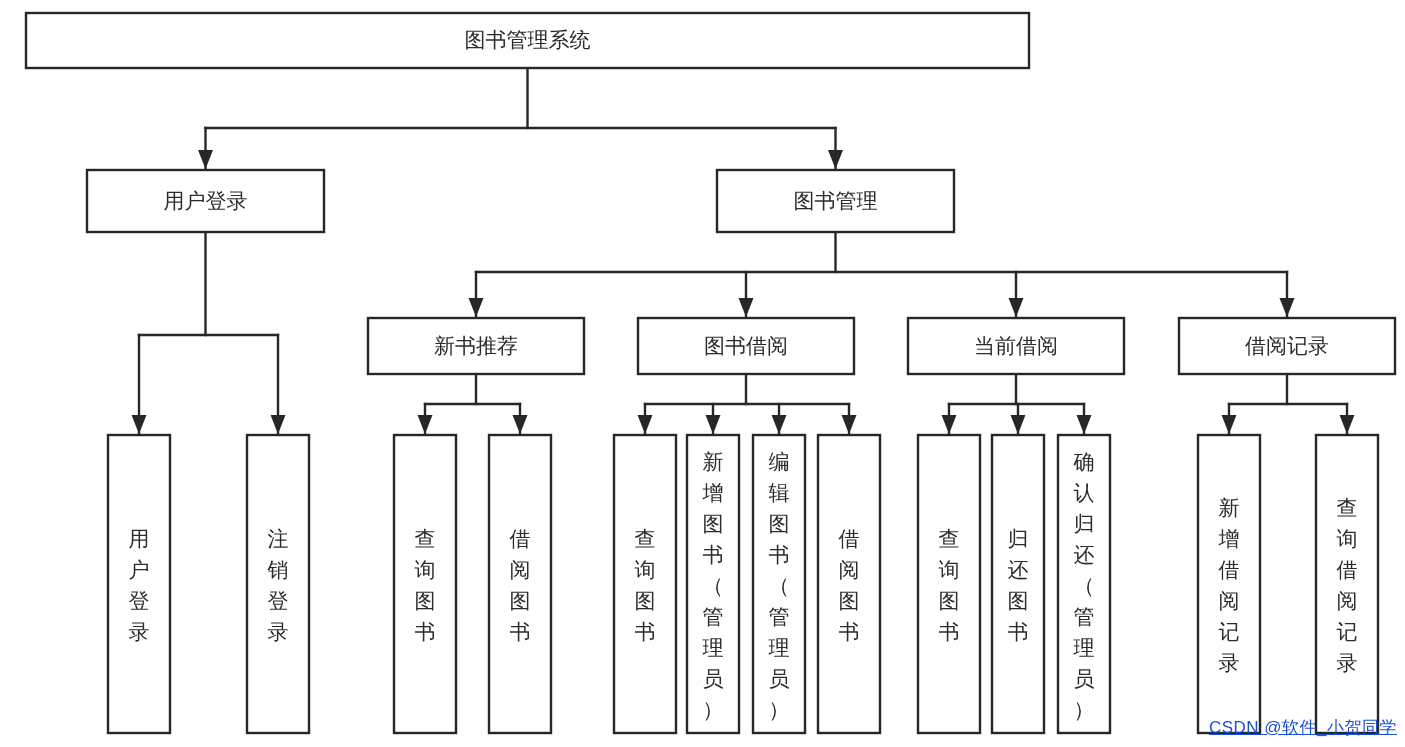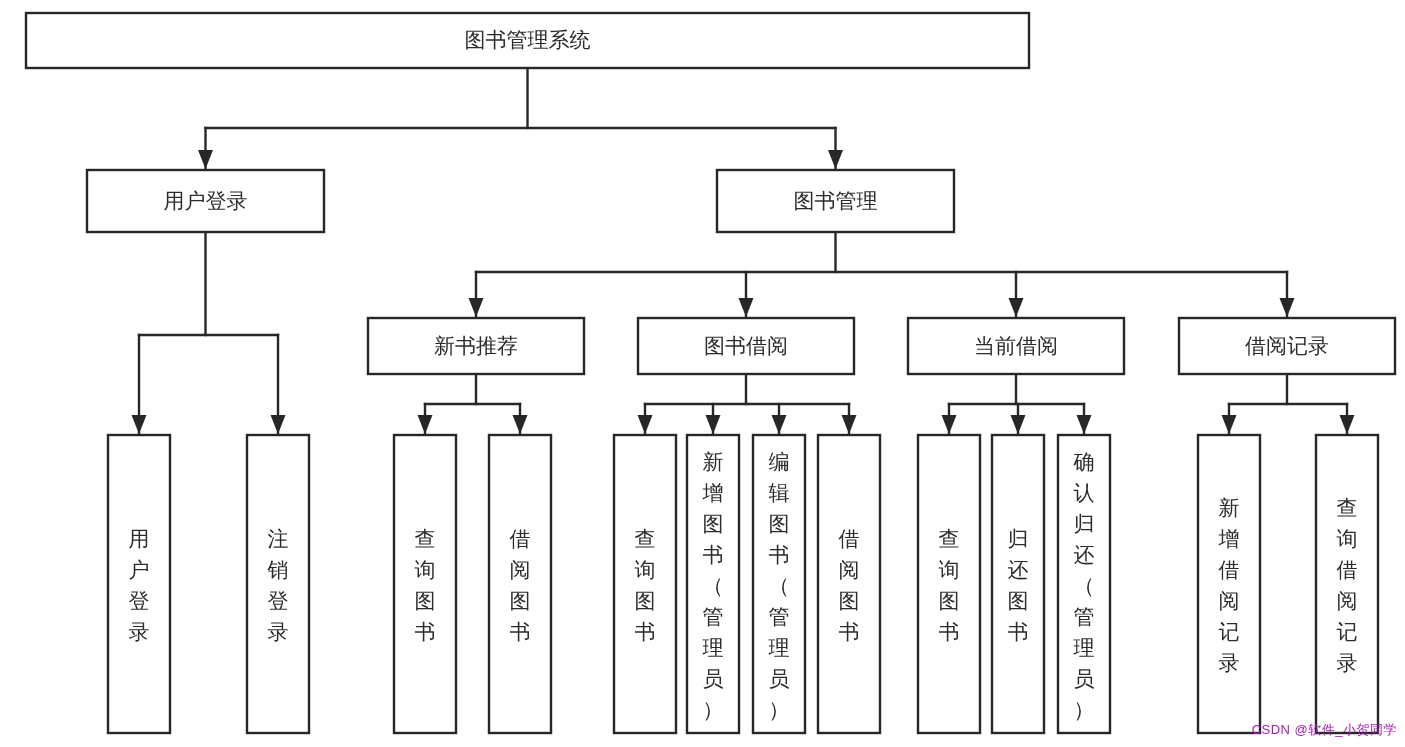--- a/index.html
+++ b/index.html
@@ -50,24 +50,25 @@
   }
   .arrow-head {
     fill: #272727;
     stroke: none;
   }
   .watermark {
     position: absolute;
     right: 8px;
     bottom: 8px;
     font-family: "Liberation Sans", "DejaVu Sans", sans-serif;
-    font-size: 13px;
-    color: #a21caf;
+    font-size: 17px;
+    color: #1d4ed8;
     white-space: nowrap;
     letter-spacing: 0.5px;
+    text-decoration: underline;
   }
 </style>
 </head>
 <body>
 
 <div id="diagram-root">
   <svg id="diagram-svg" width="1405" height="747" viewBox="0 0 1405 747" xmlns="http://www.w3.org/2000/svg">
       <g>
         <line x1="521.5" y1="68" x2="521.5" y2="128" class="connector"></line>
         <line x1="199.5" y1="128" x2="829.5" y2="128" class="connector"></line>

